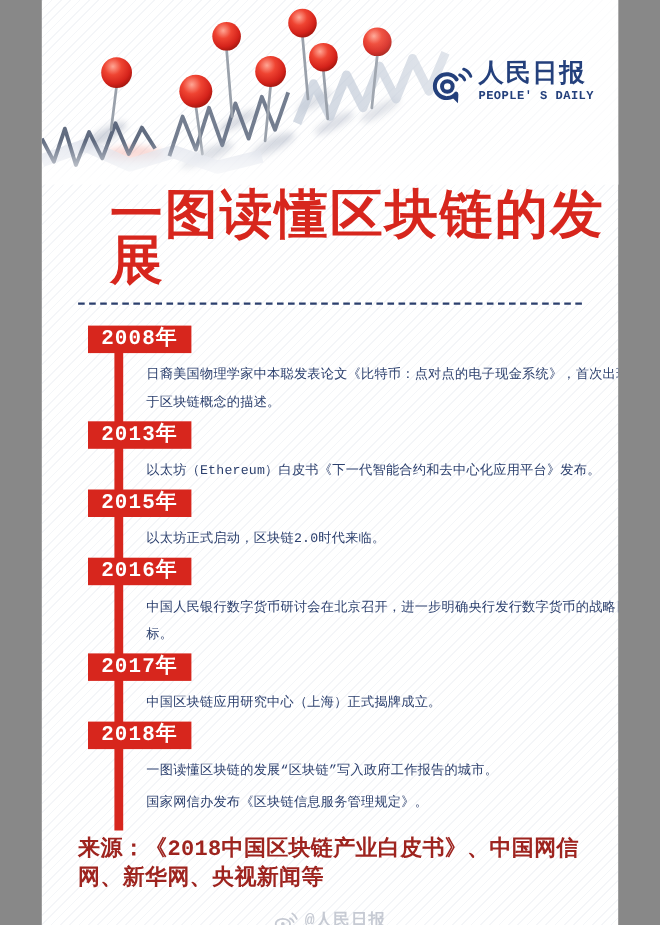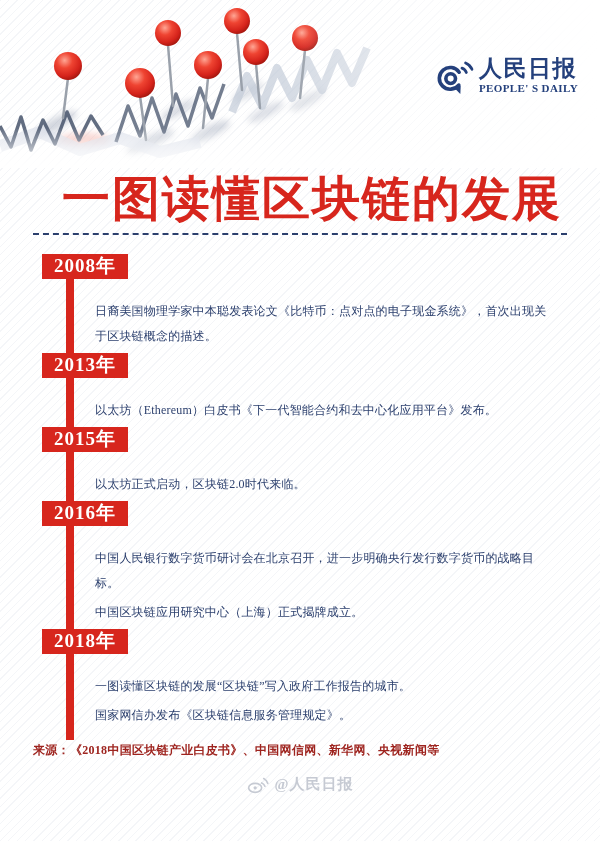--- a/index.html
+++ b/index.html
@@ -1,22 +1,22 @@
 <!DOCTYPE html>
 <html><head>
 <meta charset="utf-8">
 <style>
   html,body { margin:0; padding:0; background:#888; }
   .page {
-    position:relative; width:600px; height:841px; margin:0 auto; overflow:hidden;
+    position:relative; width:524px; height:841px; margin:0 auto; overflow:hidden;
     background-color:#ffffff;
     background-image:repeating-linear-gradient(135deg,
       rgba(178,188,207,0.14) 0px, rgba(178,188,207,0.14) 1px,
       rgba(255,255,255,0) 1px, rgba(255,255,255,0) 6px);
-    font-family:Liberation Serif, serif;
+    font-family:Liberation Mono, monospace;
   }
   
   .header { position:relative; height:168px; }
   .pins-svg { position:absolute; left:0; top:0; }
   .logo { position:absolute; top:56px; right:22px; display:flex; align-items:flex-start; gap:5px; }
   .logo-at svg { display:block; width:37px; height:42px; }
   .logo-txt { display:flex; flex-direction:column; }
   .logo-cn { font-size:23px; font-weight:bold; color:#24407c; letter-spacing:1.5px; line-height:25px; }
   .logo-en { font-size:11px; font-weight:bold; color:#24407c; letter-spacing:0.4px; margin-top:1px; }
   
@@ -25,29 +25,29 @@
     color:#d7261d; letter-spacing:2px;
   }
   .divider { margin:13px 33px 0 33px; height:0; border-top:2px dashed #2b3f6d; }
   
   .timeline { position:relative; margin:19px 0 0 42px; }
   .timeline-line { position:absolute; left:24px; top:4px; bottom:-12px; width:8px; background:#d7261d; }
   .entry { position:relative; }
   .year-badge {
     position:relative; display:inline-block; background:#d7261d; color:#ffffff;
     font-size:19px; font-weight:bold; line-height:24px; padding:0 12px 1px 12px;
-    letter-spacing:1px; margin:0 0 20px 0; min-width:54px; text-align:right;
+    letter-spacing:1px; margin:0 0 8px 0; min-width:54px; text-align:right;
   }
   .desc {
     margin:0 0 4px 53px; width:460px; font-size:12px; line-height:25px;
     color:#2b3f6d; letter-spacing:0.2px;
   }
   
   .source {
-    margin:14px 20px 16px 33px; font-size:12px; font-weight:bold;
+    margin:14px 20px 16px 33px; font-size:20px; font-weight:bold;
     color:#9e241f; letter-spacing:0.3px;
   }
   .watermark {
     margin-top:9px; display:flex; justify-content:center; align-items:center; gap:6px;
     color:#c6cad3; font-size:15px; font-weight:bold; letter-spacing:1px;
   }
   .watermark svg { display:block; }
 </style>
 </head>
 <body>
@@ -148,20 +148,21 @@
     </div>
     <div class="entry">
       <div class="year-badge">2015年</div>
       <p class="desc">以太坊正式启动，区块链2.0时代来临。</p>
     </div>
     <div class="entry">
       <div class="year-badge">2016年</div>
       <p class="desc">中国人民银行数字货币研讨会在北京召开，进一步明确央行发行数字货币的战略目标。</p>
     </div>
     <div class="entry">
+      <div class="year-badge">2017年</div>
       <p class="desc">中国区块链应用研究中心（上海）正式揭牌成立。</p>
     </div>
     <div class="entry">
       <div class="year-badge">2018年</div>
       <p class="desc">一图读懂区块链的发展“区块链”写入政府工作报告的城市。</p>
     </div>
     <div class="entry">
       <p class="desc">国家网信办发布《区块链信息服务管理规定》。</p>
     </div>
   </section>

